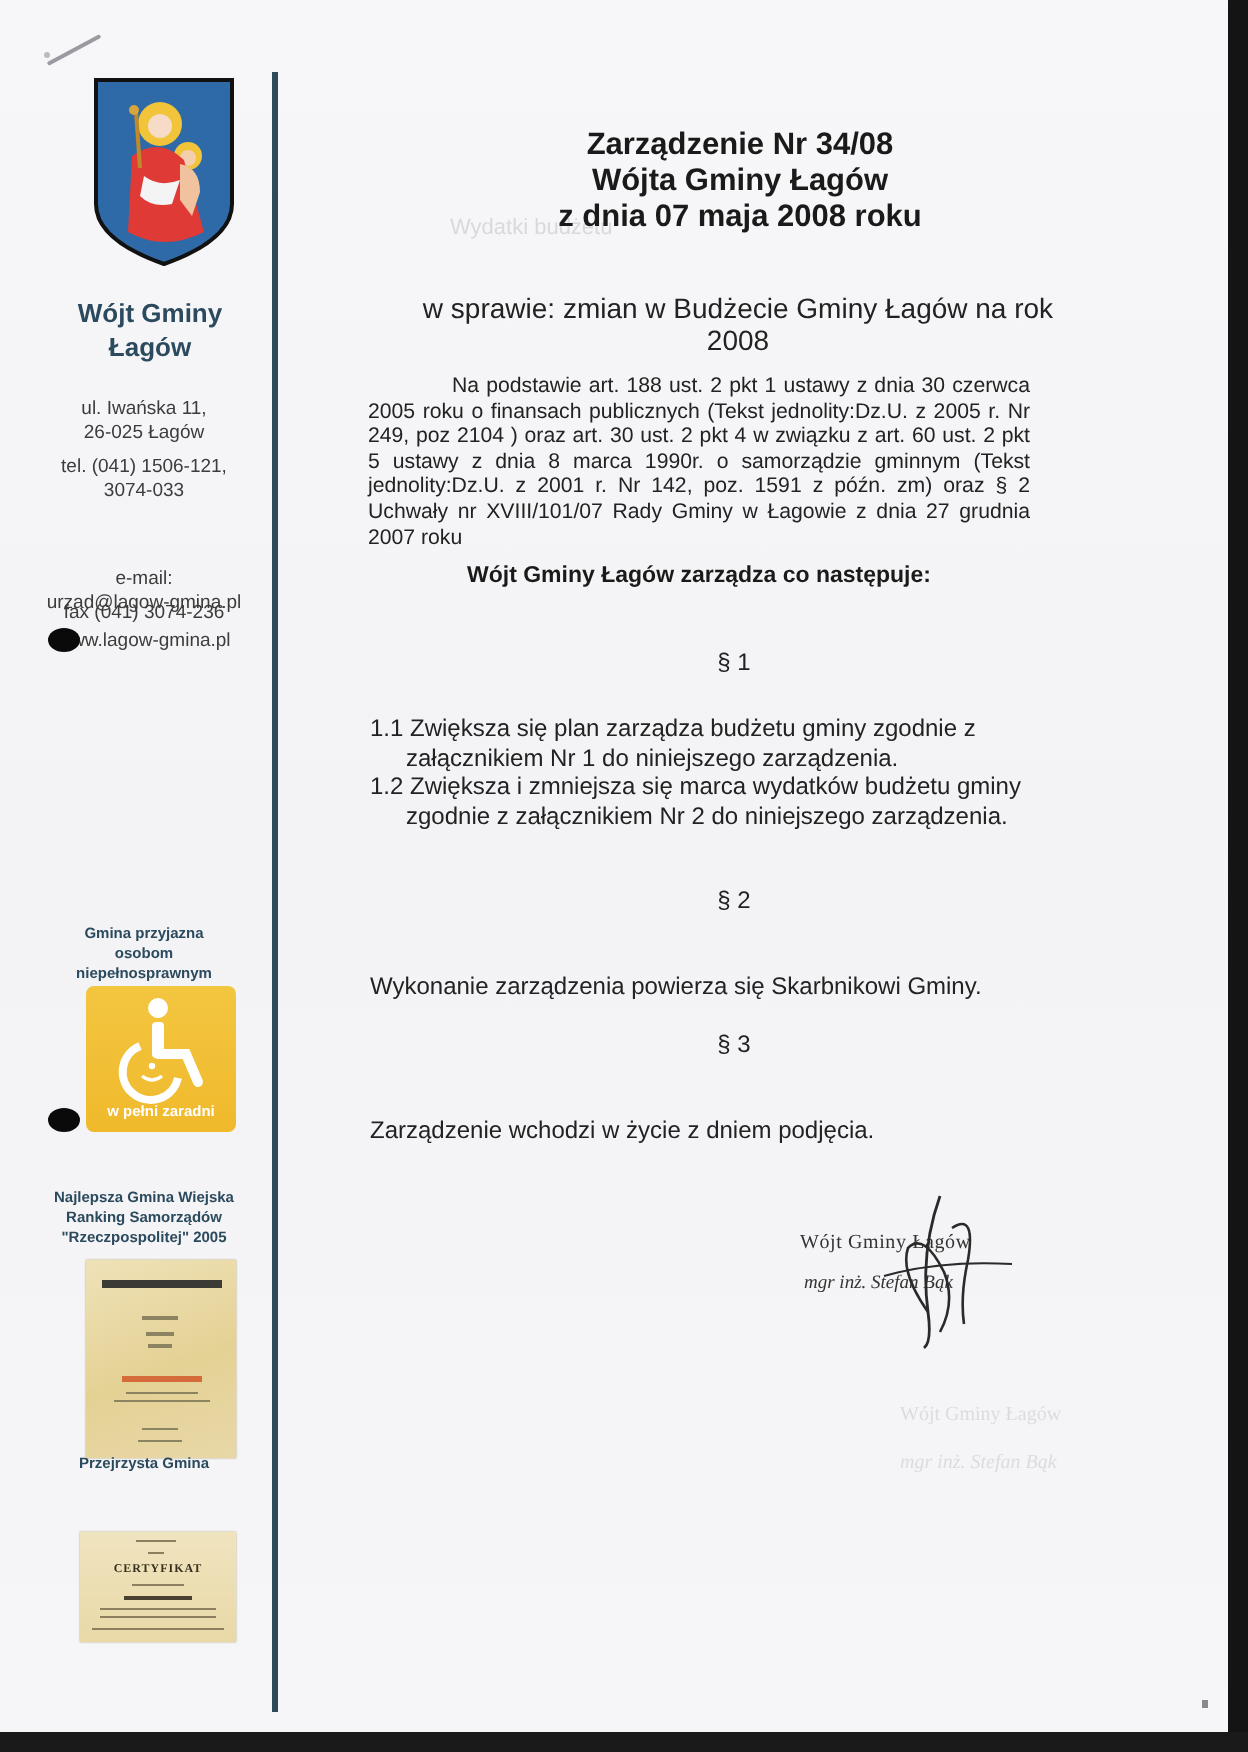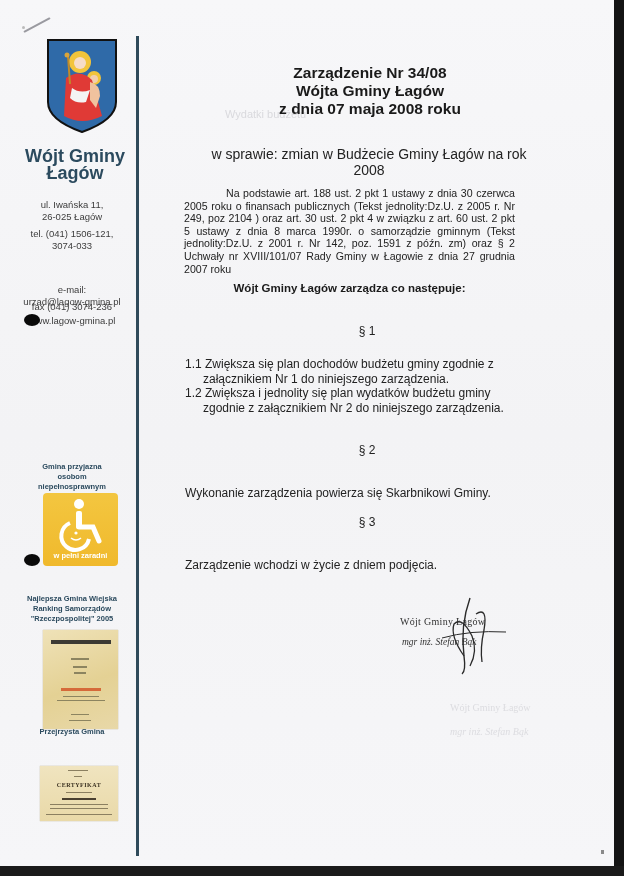--- a/index.html
+++ b/index.html
@@ -65,21 +65,21 @@
     }
     .crest {
       position: absolute;
       left: 46px; top: 38px;
       width: 72px; height: 96px;
     }
     .office-name {
       position: absolute;
       left: 20px; top: 148px;
       width: 110px;
-      font-size: 18px;
+      font-size: 13px;
       font-weight: bold;
       color: #2b4a5e;
       line-height: 17px;
     }
     .contact {
       position: absolute;
       left: 4px; width: 136px;
       font-size: 9.5px;
       color: #3c3c3c;
       line-height: 12px;
@@ -381,25 +381,25 @@
   <div>w sprawie: zmian w Budżecie Gminy  Łagów na rok</div>
   <div>2008</div>
 </div>
 
 <div class="preamble">Na podstawie art. 188 ust. 2 pkt 1 ustawy z dnia 30 czerwca 2005 roku o finansach publicznych (Tekst jednolity:Dz.U. z 2005 r. Nr 249, poz 2104 ) oraz art. 30 ust. 2 pkt 4 w związku z art. 60 ust. 2 pkt 5 ustawy z dnia 8 marca 1990r. o samorządzie gminnym (Tekst jednolity:Dz.U. z 2001 r. Nr 142, poz. 1591 z późn. zm) oraz §   2 Uchwały nr XVIII/101/07 Rady Gminy w Łagowie z dnia 27 grudnia 2007 roku</div>
 
 <div class="decree-line">Wójt Gminy Łagów zarządza co następuje:</div>
 
 <div class="section-mark" style="top:324px;">§ 1</div>
 <div class="clause" style="top:357px;">
-  <span class="num">1.1</span><span> Zwiększa się  plan  dochodów  budżetu  gminy  zgodnie z</span>
+  <span class="num">1.1</span><span> Zwiększa się  plan  zarządza  budżetu  gminy  zgodnie z</span>
   <span class="cont">załącznikiem Nr 1 do niniejszego zarządzenia.</span>
 </div>
 <div class="clause" style="top:386px;">
-  <span class="num">1.2</span><span> Zwiększa i jednolity się  plan   wydatków budżetu  gminy</span>
+  <span class="num">1.2</span><span> Zwiększa i zmniejsza się  marca   wydatków budżetu  gminy</span>
   <span class="cont">zgodnie z załącznikiem Nr 2 do niniejszego zarządzenia.</span>
 </div>
 
 <div class="section-mark" style="top:443px;">§ 2</div>
 <div class="plain-para" style="top:486px;">Wykonanie zarządzenia powierza się Skarbnikowi Gminy.</div>
 
 <div class="section-mark" style="top:515px;">§ 3</div>
 <div class="plain-para" style="top:558px;">Zarządzenie wchodzi w życie z dniem podjęcia.</div>
 
 <div class="signature">

